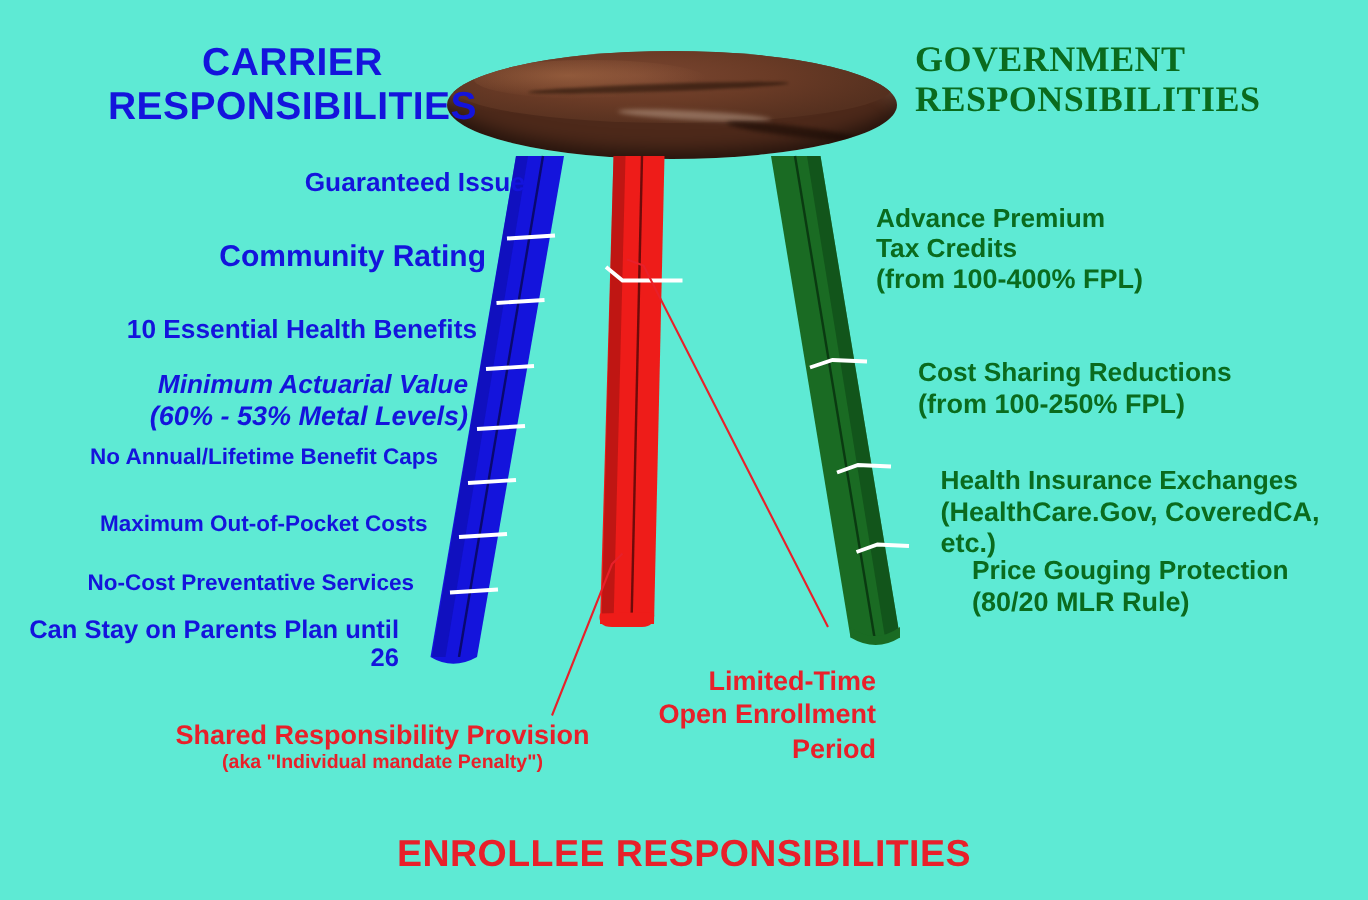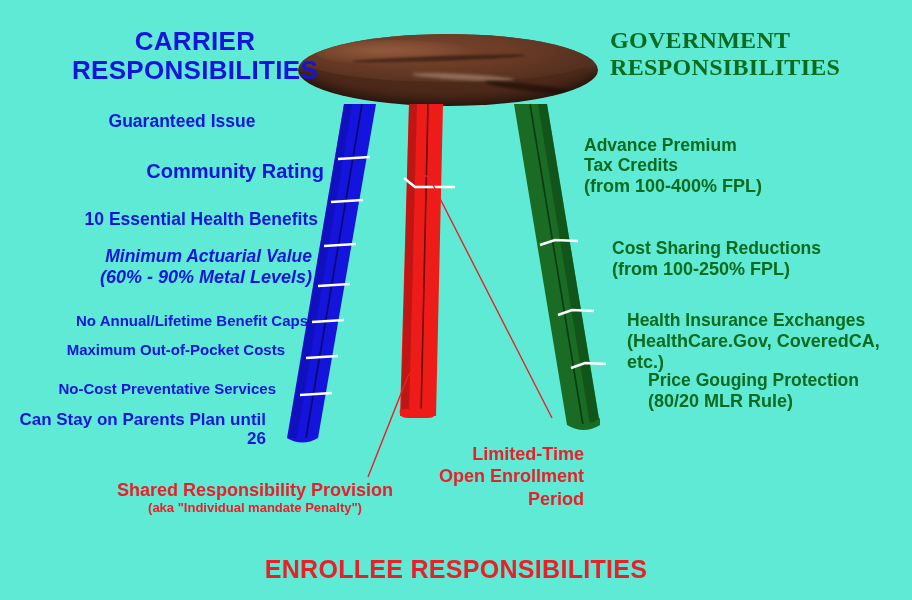--- a/index.html
+++ b/index.html
@@ -209,38 +209,38 @@
   </svg>
 
   <div class="heading" id="carrier-heading">CARRIER
 RESPONSIBILITIES</div>
 
   <div class="heading" id="government-heading">GOVERNMENT
 RESPONSIBILITIES</div>
 
   <div class="heading" id="enrollee-heading">ENROLLEE RESPONSIBILITIES</div>
 
-  <div class="label label-blue" style="left:27px; top:112px; width:310px; font-size:17.5px;text-align:center;">
+  <div class="label label-blue" style="left:40px; top:112px; width:310px; font-size:17.5px;">
     <span>Guaranteed Issue</span>
   </div>
 
   <div class="label label-blue" style="left:14px; top:160px; width:310px; font-size:20px;">
     <span>Community Rating</span>
   </div>
 
   <div class="label label-blue" style="left:4px; top:210px; width:314px; font-size:17.5px;">
     <span>10 Essential Health Benefits</span>
   </div>
 
   <div class="label label-blue" style="left:0px; top:247px; width:312px; font-size:17.5px;font-style:italic;">
     <span>Minimum Actuarial Value</span>
-    <span class="sub">(60% - 90% Metal Levels)</span>
-  </div>
-
-  <div class="label label-blue" style="left:0px; top:312px; width:292px; font-size:15px;padding-left:16px;">
+    <span class="sub">(60% - 53% Metal Levels)</span>
+  </div>
+
+  <div class="label label-blue" style="left:0px; top:296px; width:292px; font-size:15px;">
     <span>No Annual/Lifetime Benefit Caps</span>
   </div>
 
   <div class="label label-blue" style="left:0px; top:341px; width:285px; font-size:15px;">
     <span>Maximum Out-of-Pocket Costs</span>
   </div>
 
   <div class="label label-blue" style="left:0px; top:380px; width:276px; font-size:15px;">
     <span>No-Cost Preventative Services</span>
   </div>

